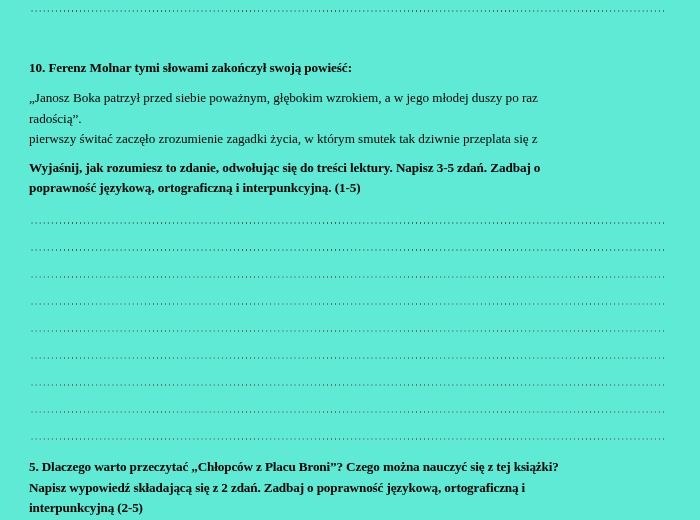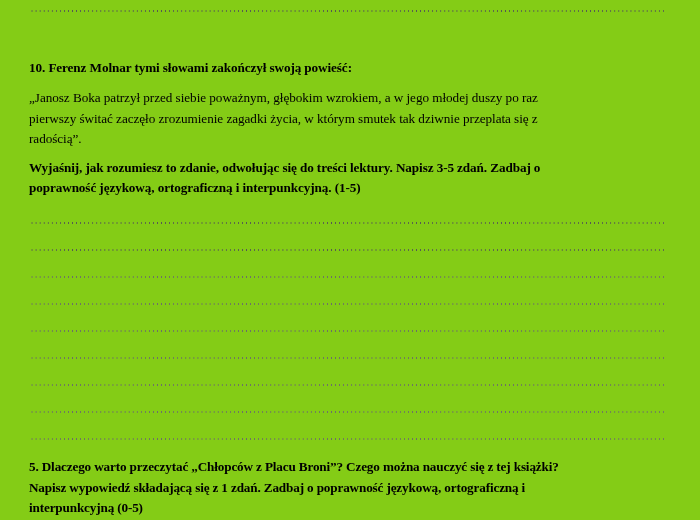--- a/index.html
+++ b/index.html
@@ -14,21 +14,21 @@
     overflow: hidden;
     font-family: "Liberation Serif", "DejaVu Serif", serif;
     color: #000000;
     -webkit-font-smoothing: antialiased;
   }
 
   .page {
     position: relative;
     width: 700px;
     height: 520px;
-    background: #84cc16;
+    background: #5eead4;
   }
 
   
   .dotted-line {
     position: absolute;
     left: 30px;
     width: 634px;
     height: 2px;
     background-image: radial-gradient(circle, #555 0.7px, rgba(255,255,255,0) 0.9px);
     background-size: 4.05px 2px;
@@ -85,38 +85,38 @@
 <div class="page">
 
   <div class="dotted-line" style="top:10px;"></div>
 
   <div class="block q-head" style="top:58px;">
     <span class="line-span">10. Ferenz Molnar tymi słowami zakończył swoją powieść:</span>
   </div>
 
   <div class="block quote" style="top:88px;">
     <span class="line-span">„Janosz Boka patrzył przed siebie poważnym, głębokim wzrokiem, a w jego młodej duszy po raz</span>
+    <span class="line-span">radością”.</span>
     <span class="line-span">pierwszy świtać zaczęło zrozumienie zagadki życia, w którym smutek tak dziwnie przeplata się z</span>
-    <span class="line-span">radością”.</span>
   </div>
 
   <div class="block instruction" style="top:158px;">
     <span class="line-span">Wyjaśnij, jak rozumiesz to zdanie, odwołując się do treści lektury. Napisz 3-5 zdań. Zadbaj o</span>
     <span class="line-span">poprawność językową, ortograficzną i interpunkcyjną. (1-5)</span>
   </div>
 
   <div class="dotted-line" style="top:222px;"></div>
   <div class="dotted-line" style="top:249px;"></div>
   <div class="dotted-line faint" style="top:276px;"></div>
   <div class="dotted-line faint" style="top:303px;"></div>
   <div class="dotted-line faint" style="top:330px;"></div>
   <div class="dotted-line faint" style="top:357px;"></div>
   <div class="dotted-line faint" style="top:384px;"></div>
   <div class="dotted-line faint" style="top:411px;"></div>
   <div class="dotted-line faint" style="top:438px;"></div>
 
   <div class="block q11" style="top:457px;">
     <span class="line-span">5. Dlaczego warto przeczytać „Chłopców z Placu Broni”? Czego można nauczyć się z tej książki?</span>
-    <span class="line-span">Napisz wypowiedź składającą się z 1 zdań. Zadbaj o poprawność językową, ortograficzną i</span>
-    <span class="line-span">interpunkcyjną (0-5)</span>
+    <span class="line-span">Napisz wypowiedź składającą się z 2 zdań. Zadbaj o poprawność językową, ortograficzną i</span>
+    <span class="line-span">interpunkcyjną (2-5)</span>
   </div>
 
 </div>
 
 </body></html>

